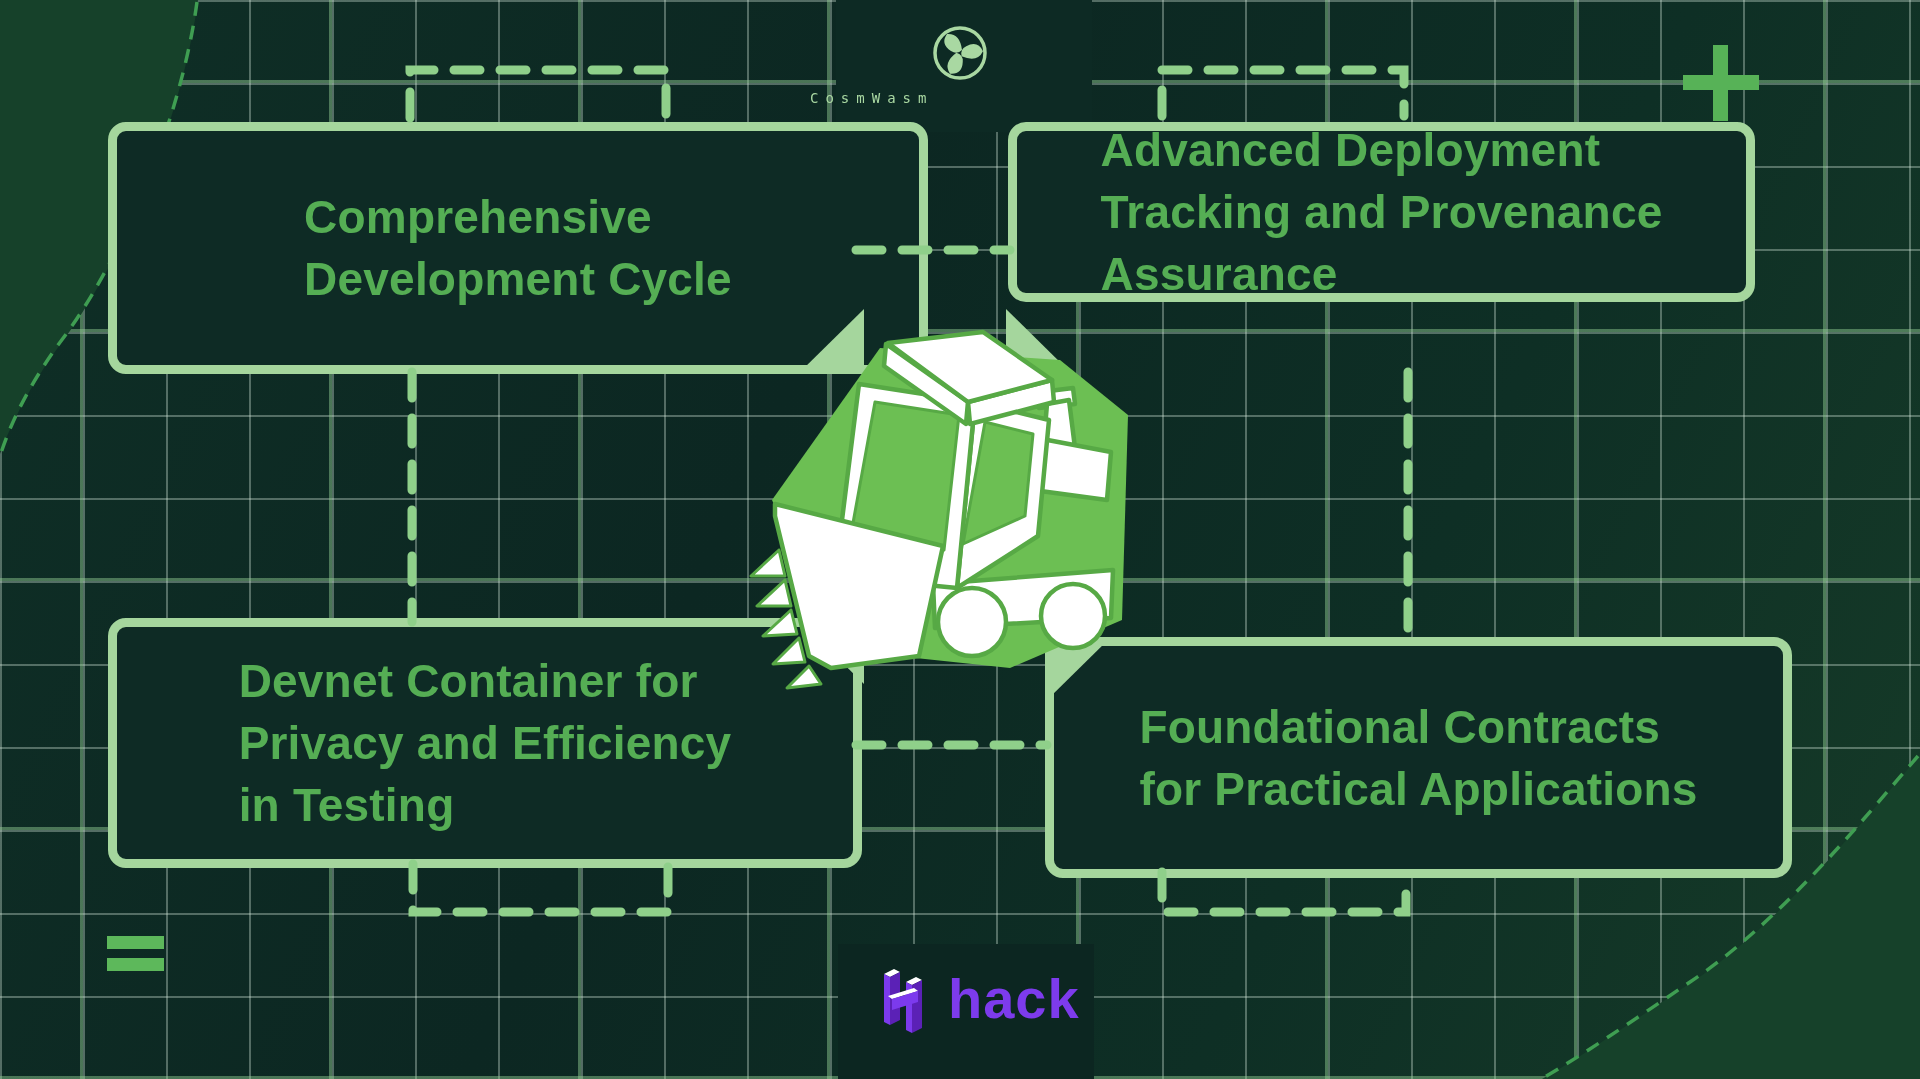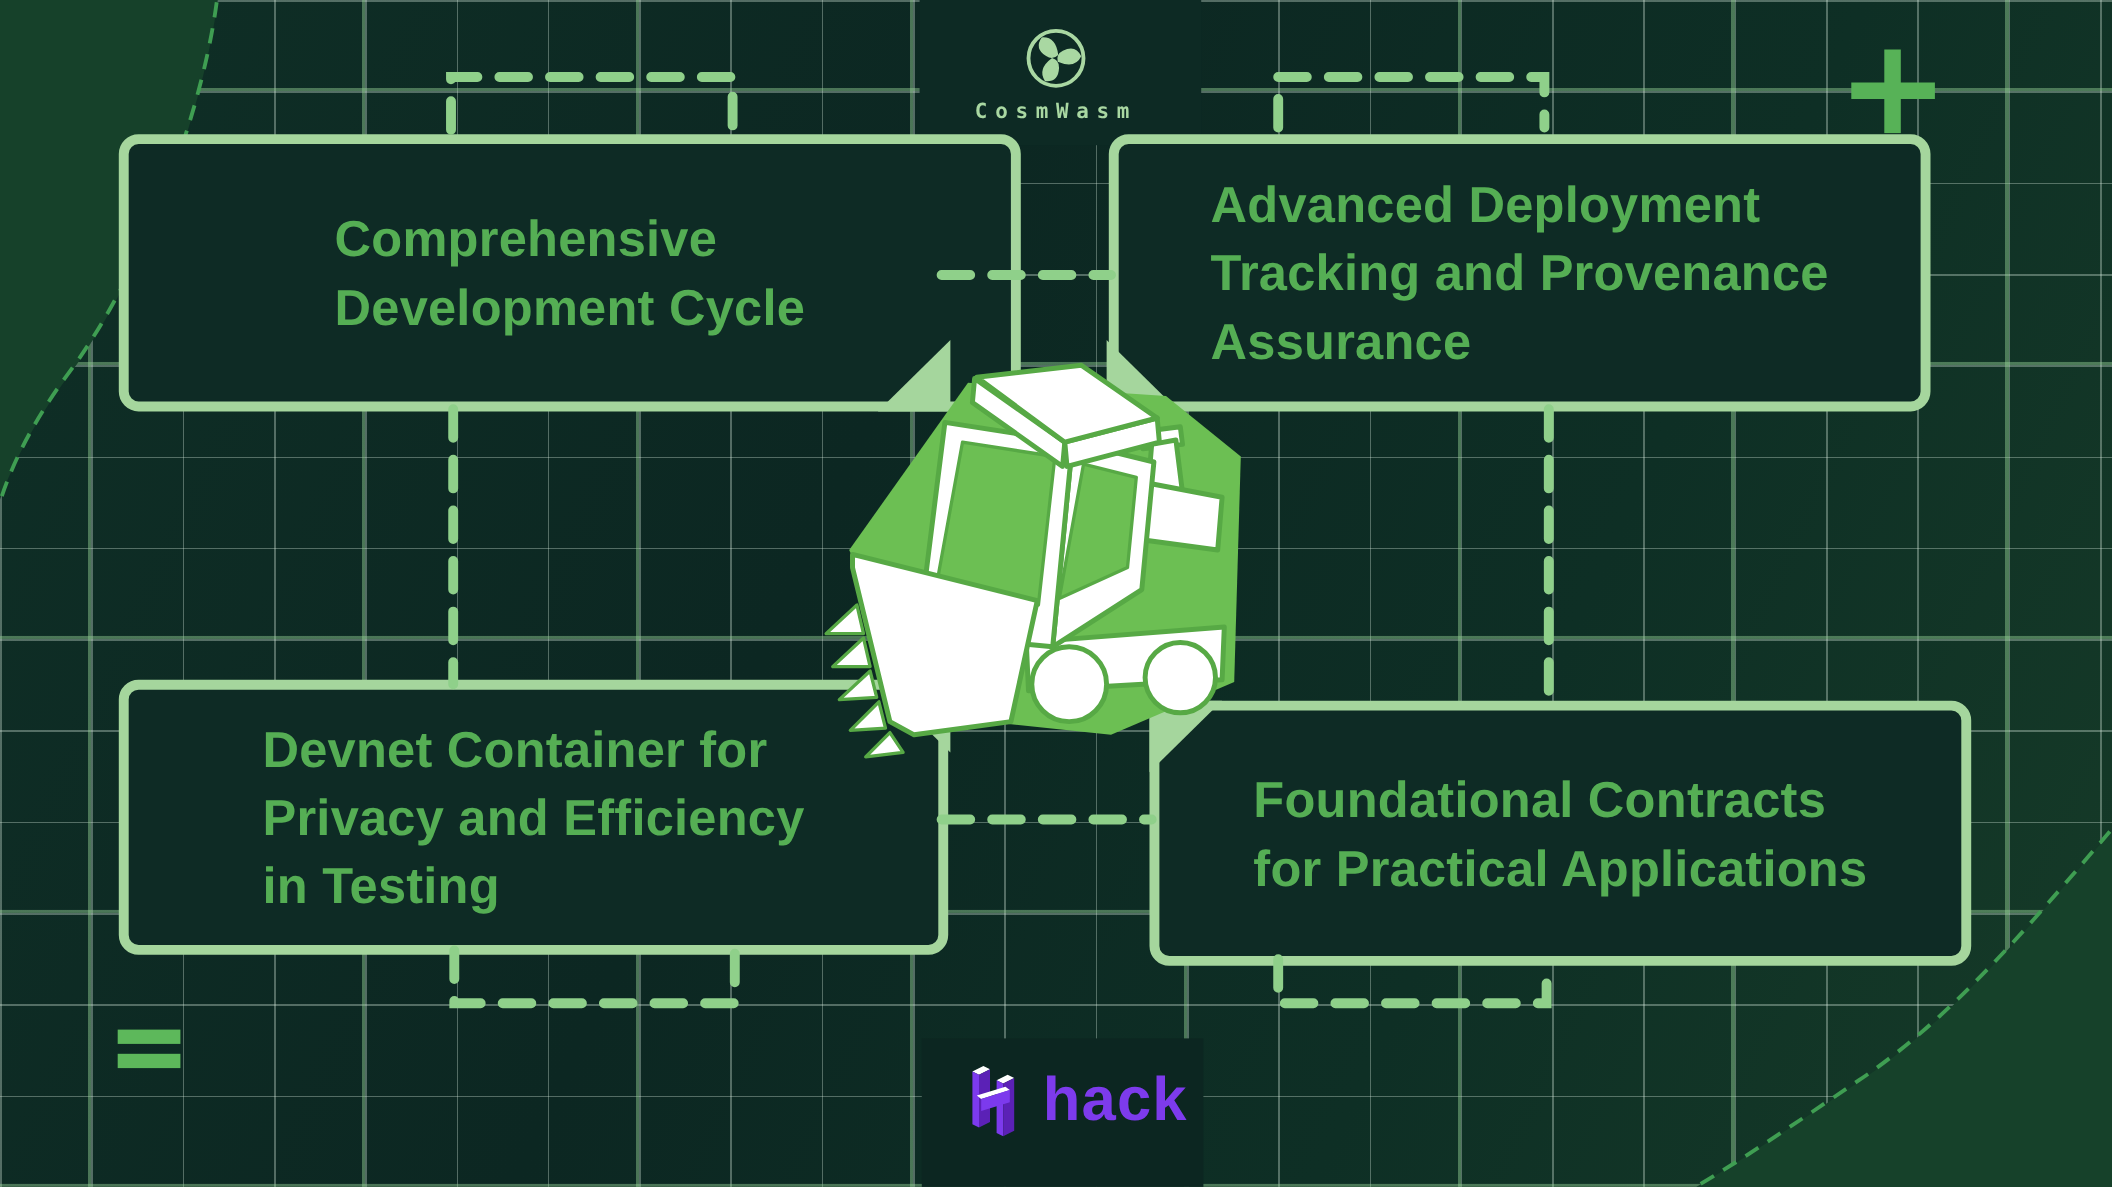--- a/index.html
+++ b/index.html
@@ -19,22 +19,22 @@
   .card{
     background:#0e2b25;border:9px solid #a5d69d;border-radius:18px;
     box-sizing:border-box;display:flex;align-items:center;justify-content:center;
     z-index:3;
   }
   .card-title{
     color:#55ae54;font-weight:bold;font-size:46px;line-height:62px;
     letter-spacing:0.2px;white-space:pre-line;text-align:left;
   }
   .cosmwasm-word{
-    color:#a9d8a2;font-family:"DejaVu Sans Mono",monospace;font-weight:bold;
-    font-size:19px;letter-spacing:7px;text-align:center;
+    color:#a9d8a2;font-family:"DejaVu Sans Mono",monospace;font-weight:normal;
+    font-size:14px;letter-spacing:7px;text-align:left;
   }
   .hack-word{
     color:#7d3bec;font-size:56px;font-weight:600;letter-spacing:1px;
   }
   .plus-icon{z-index:6;}
   .plus-icon .h{position:absolute;left:0;top:30px;width:76px;height:15px;background:#57b257;}
   .plus-icon .v{position:absolute;left:30px;top:0;width:15px;height:76px;background:#57b257;}
   .equals-icon{z-index:6;}
   .equals-icon .bar{position:absolute;left:0;width:57px;height:13px;background:#5db85b;}
   .equals-icon .b1{top:0;}
@@ -55,21 +55,21 @@
     <path d="M438,96 C380,163 300,262 210,322 C151,362 101,396 63,418" fill="none" stroke="#3f9e52" stroke-width="3.5" stroke-dasharray="14 10"></path>
   </svg>
 
   <div class="abs logo-backdrop" style="left:836px;top:0;width:256px;height:132px;z-index:2;"></div>
   <div class="abs logo-backdrop" style="left:838px;top:944px;width:256px;height:135px;background:#0c2621;z-index:2;"></div>
 
   <div class="card abs" style="left:108px;top:122px;width:820px;height:252px;">
     <div class="card-title">Comprehensive
 Development Cycle</div>
   </div>
-  <div class="card abs" style="left:1008px;top:122px;width:747px;height:252px;">
+  <div class="card abs" style="left:1008px;top:122px;width:747px;height:180px;">
     <div class="card-title">Advanced Deployment
 Tracking and Provenance
 Assurance</div>
   </div>
   <div class="card abs" style="left:108px;top:618px;width:754px;height:250px;">
     <div class="card-title">Devnet Container for
 Privacy and Efficiency
 in Testing</div>
   </div>
   <div class="card abs" style="left:1045px;top:637px;width:747px;height:241px;">

